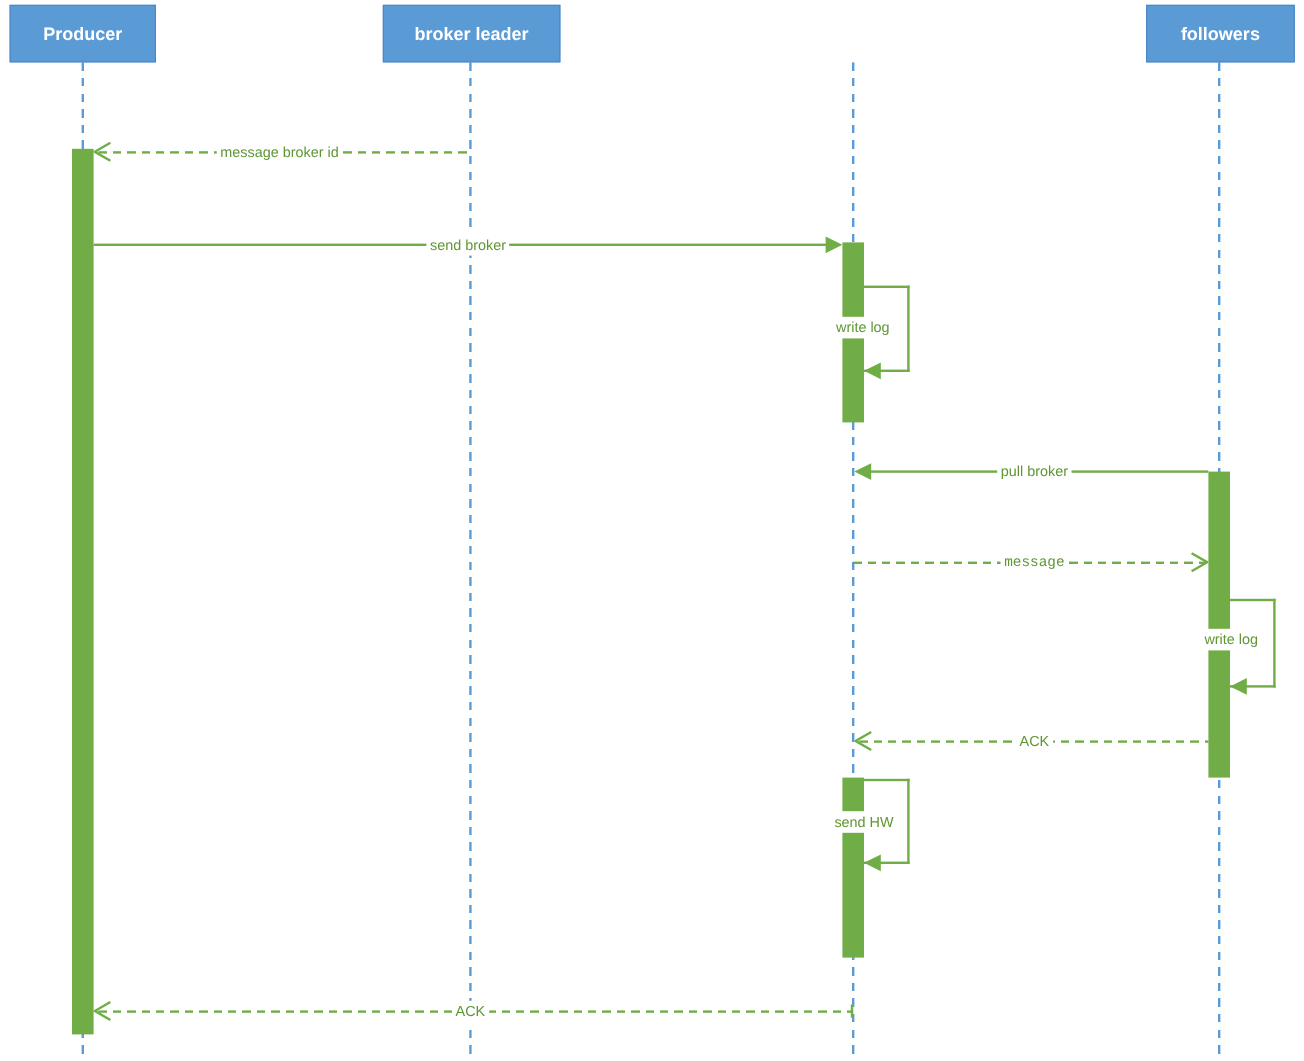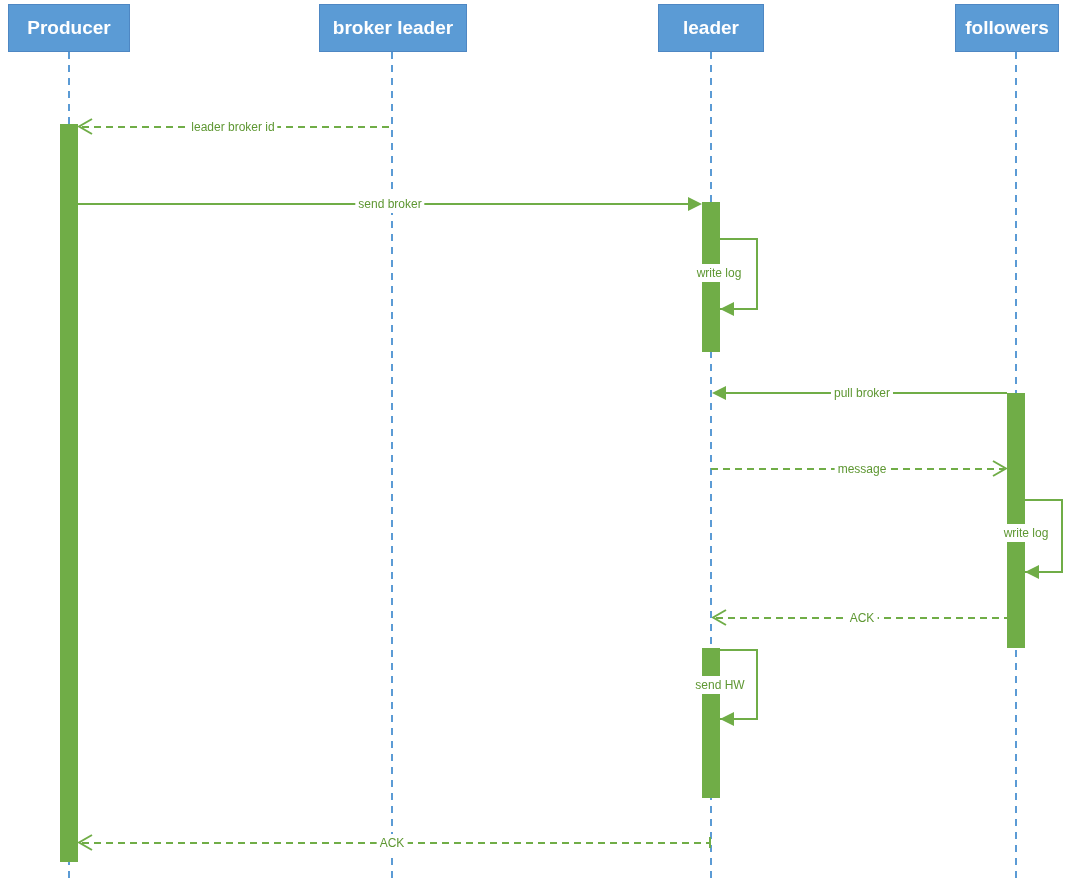--- a/index.html
+++ b/index.html
@@ -13,21 +13,21 @@
     overflow: hidden;
   }
   .actor {
     position: absolute;
     top: 4px;
     height: 48px;
     background: var(--actor-fill, #5B9BD5);
     border: 1px solid var(--actor-border, #4E87C3);
     color: var(--actor-text, #fff);
     font-weight: bold;
-    font-size: 19px;
+    font-size: 15px;
     display: flex;
     align-items: center;
     justify-content: center;
     z-index: 2;
   }
   .lifeline {
     position: absolute;
     top: 52px;
     height: 832px;
     width: 2px;
@@ -95,24 +95,21 @@
 <body>
 
 <div id="canvas">
 
   <div class="actor" style="left:8px; width:122px;">
       <span>Producer</span>
     </div>
   <div class="actor" style="left:319px; width:148px;">
       <span>broker leader</span>
     </div>
-  <div class="actor" style="left:658px; width:106px;">
-      <span>leader</span>
-    </div>
-  <div class="actor" style="left:955px; width:104px;">
+  <div class="actor" style="left:955px; width:124px;">
       <span>followers</span>
     </div>
 
   <div class="lifeline" style="left:68px;"></div>
   <div class="lifeline" style="left:391px;"></div>
   <div class="lifeline" style="left:710px;"></div>
   <div class="lifeline" style="left:1015px;"></div>
 
   <div class="activation" style="left:60px;  top:124px; height:738px;"></div>
   <div class="activation" style="left:702px; top:202px; height:150px;"></div>
@@ -123,37 +120,37 @@
   <div class="loop" style="left:1025px;top:499px; width:38px; height:74px;"></div>
   <div class="loop" style="left:720px; top:649px; width:38px; height:71px;"></div>
   <div class="tri tri-left" style="left:720px;  top:302px;"></div>
   <div class="tri tri-left" style="left:1025px; top:565px;"></div>
   <div class="tri tri-left" style="left:720px;  top:712px;"></div>
 
   <div class="line-dashed" style="left:82px; top:126px; width:310px;"></div>
   <svg class="chev" style="left:78px; top:118px;" width="15" height="17" viewBox="0 0 15 17">
       <path d="M14 1 L1 8.5 L14 16" fill="none" stroke="currentColor" stroke-width="2"></path>
     </svg>
-  <div class="msg-label" style="left:233px; top:127px;">leader broker id</div>
+  <div class="msg-label" style="left:233px; top:127px;">message broker id</div>
 
   <div class="line-solid" style="left:78px; top:203px; width:611px;"></div>
   <div class="tri tri-right" style="left:688px; top:197px;"></div>
   <div class="msg-label" style="left:390px; top:204px;">send broker</div>
 
   <div class="msg-label" style="left:719px; top:273px;">write log</div>
 
   <div class="line-solid" style="left:716px; top:392px; width:291px;"></div>
   <div class="tri tri-left" style="left:712px; top:386px;"></div>
   <div class="msg-label" style="left:862px; top:393px;">pull broker</div>
 
   <div class="line-dashed" style="left:711px; top:468px; width:293px;"></div>
   <svg class="chev" style="left:992px; top:460px;" width="15" height="17" viewBox="0 0 15 17">
       <path d="M1 1 L14 8.5 L1 16" fill="none" stroke="currentColor" stroke-width="2"></path>
     </svg>
-  <div class="msg-label" style="left:862px; top:469px;">message</div>
+  <div class="msg-label" style="left:862px; top:469px;font-family:Liberation Mono, monospace;">message</div>
 
   <div class="msg-label" style="left:1026px; top:533px;">write log</div>
 
   <div class="line-dashed" style="left:716px; top:617px; width:291px;"></div>
   <svg class="chev" style="left:712px; top:609px;" width="15" height="17" viewBox="0 0 15 17">
       <path d="M14 1 L1 8.5 L14 16" fill="none" stroke="currentColor" stroke-width="2"></path>
     </svg>
   <div class="msg-label" style="left:862px; top:618px;">ACK</div>
 
   <div class="msg-label" style="left:720px; top:685px;">send HW</div>

